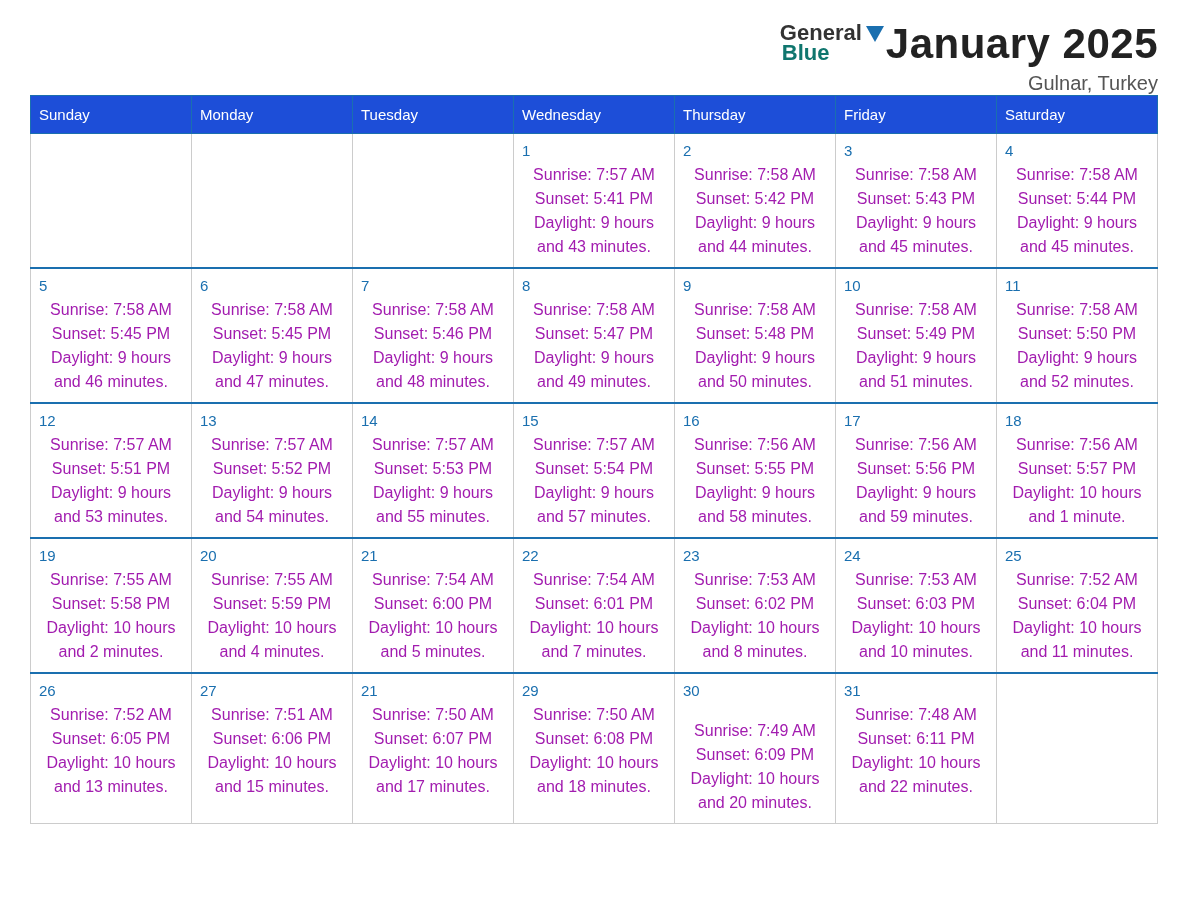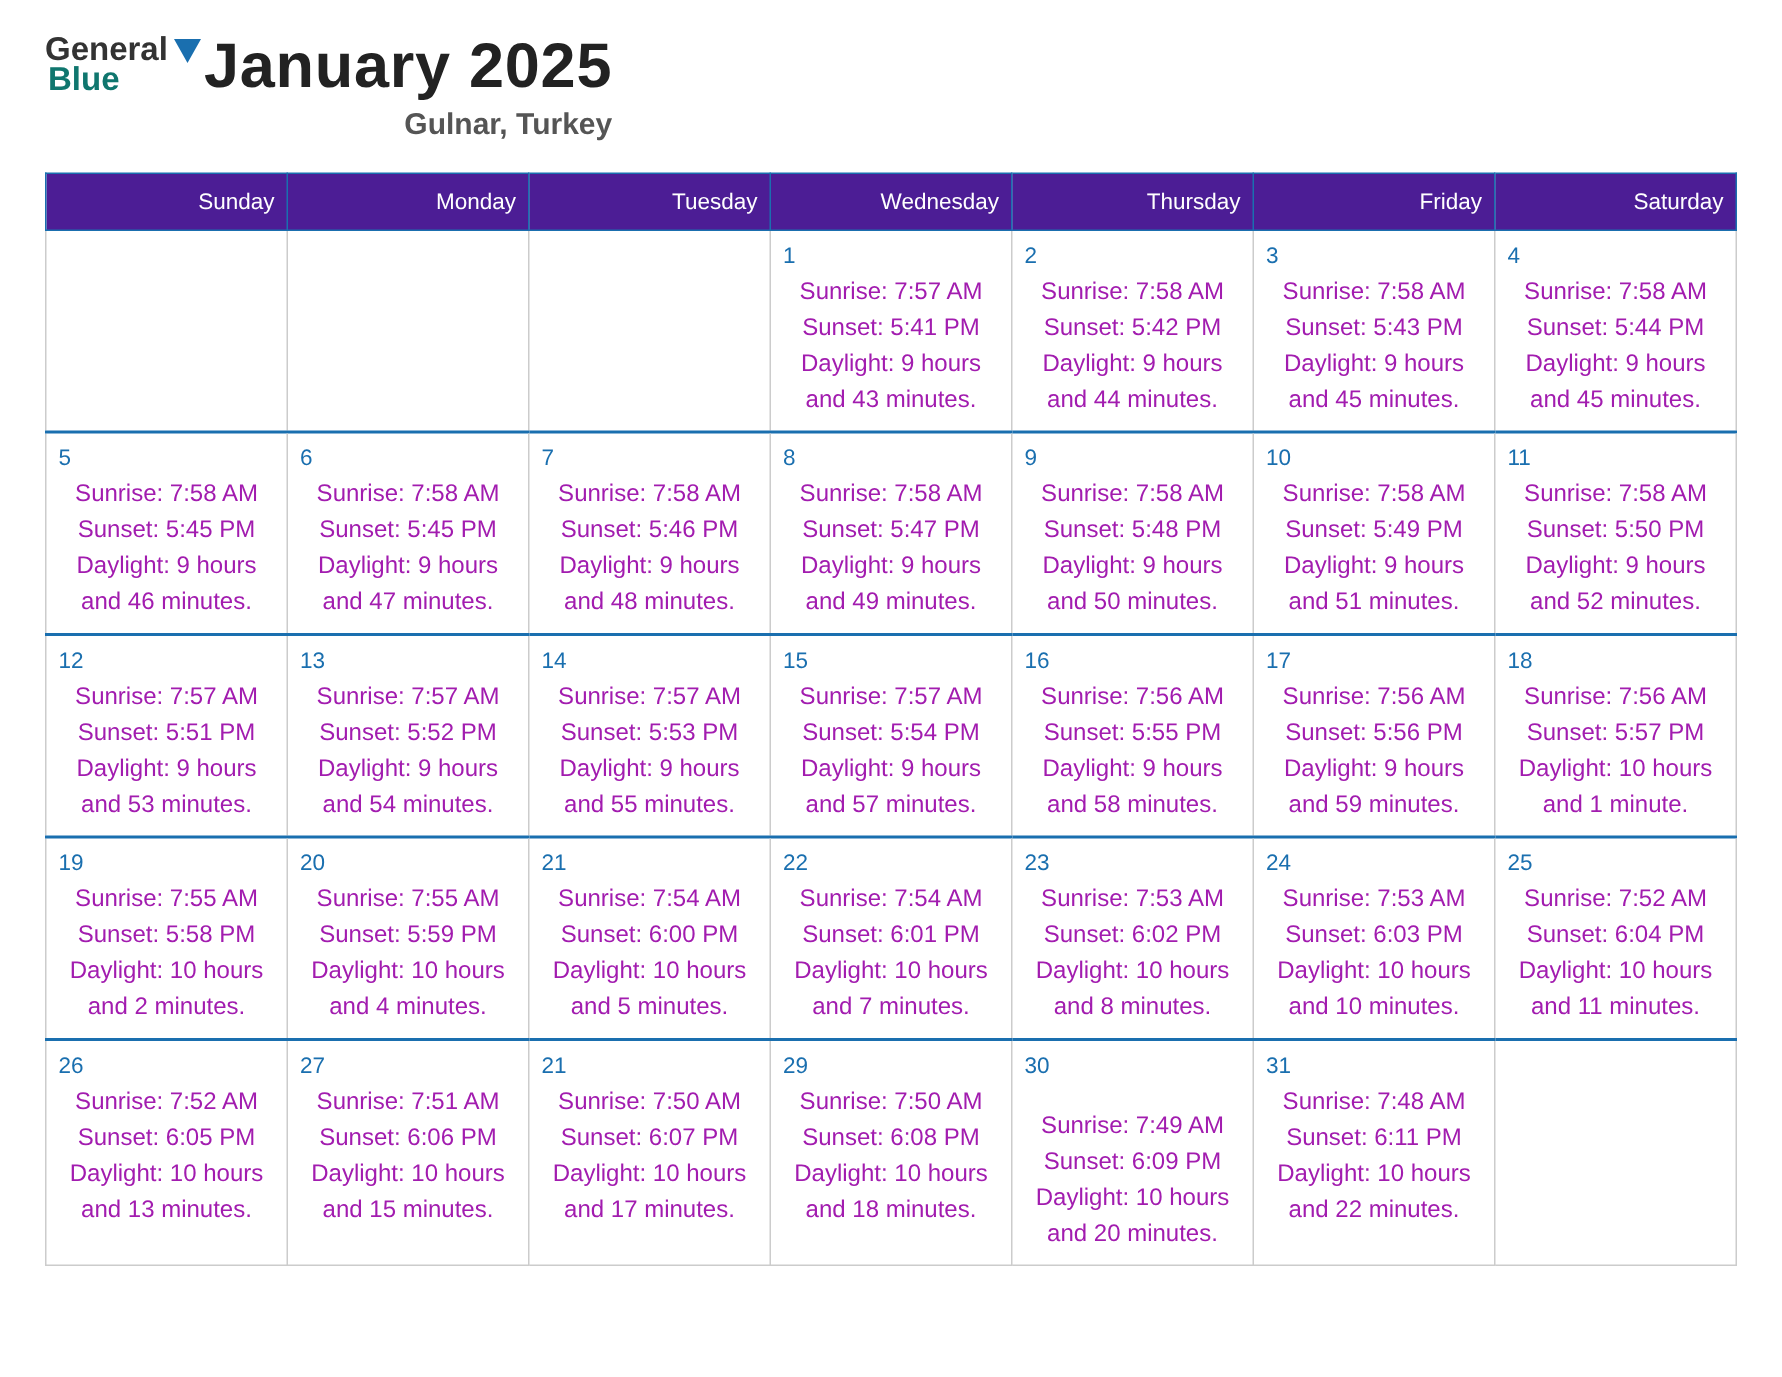--- a/index.html
+++ b/index.html
@@ -5,23 +5,22 @@
     * { box-sizing: border-box; margin: 0; padding: 0; }
     body {
       font-family: Arial, sans-serif;
       background: #fff;
       padding: 20px 30px;
       width: 1188px;
       min-height: 918px;
     }
     .header {
       display: flex;
-      justify-content: flex-start;
+      justify-content: flex-end;
       align-items: flex-start;
-      margin-bottom: 20px;
     }
     .logo {
       display: flex;
       align-items: center;
       gap: 4px;
     }
     .logo-text-general {
       font-size: 22px;
       font-weight: bold;
       color: #333;
@@ -37,34 +36,33 @@
     .calendar-title {
       font-size: 42px;
       font-weight: bold;
       color: #222;
       letter-spacing: 0.5px;
     }
     .calendar-subtitle {
       font-size: 20px;
       color: #555;
       margin-top: 4px;
-      font-weight: bold;
     }
     table {
       width: 100%;
       border-collapse: collapse;
       table-layout: fixed;
     }
     thead tr th {
-      background-color: #4c1d95;
+      background-color: #1d4ed8;
       color: #fff;
       font-size: 15px;
       font-weight: normal;
       padding: 10px 8px;
-      text-align: right;
+      text-align: left;
       border: 1px solid #1a6faf;
     }
     tbody tr td {
       vertical-align: top;
       padding: 8px 8px;
       border: 1px solid #ccc;
       min-height: 90px;
       height: 110px;
       font-size: 12.5px;
       color: #333;

